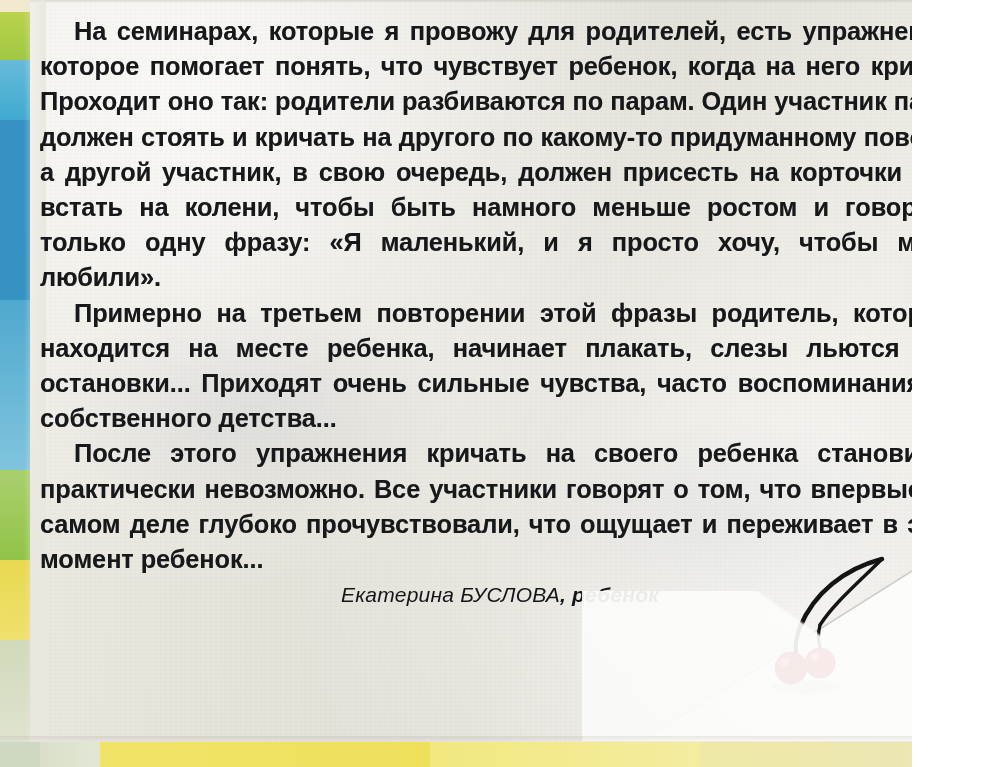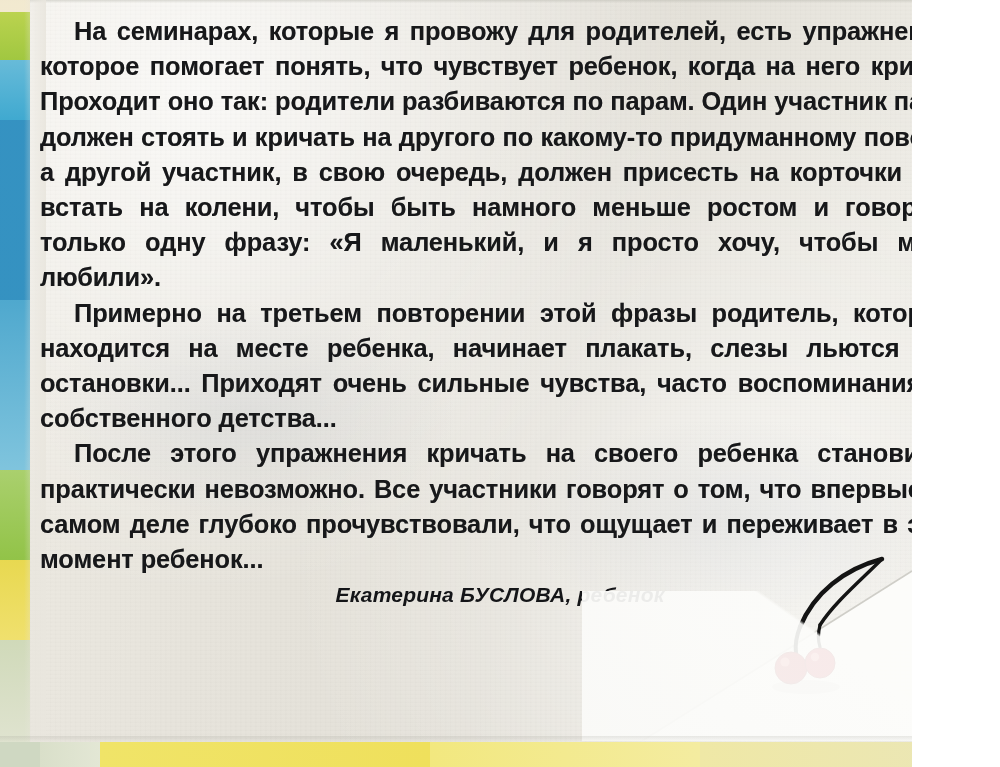--- a/index.html
+++ b/index.html
@@ -132,21 +132,21 @@
   .byline {
     margin: 6px 0 0 0;
     text-align: center;
     font-family: "Liberation Sans", sans-serif;
     font-size: 21px;
     font-weight: bold;
     font-style: italic;
     color: #141518;
     letter-spacing: 0.2px;
   }
-  .byline .name { font-weight: bold; }
+  .byline .name { font-weight: normal; }
 
   
   .deco {
     position: absolute;
     right: 0;
     bottom: 26px;
     width: 330px;
     height: 190px;
     pointer-events: none;
   }

